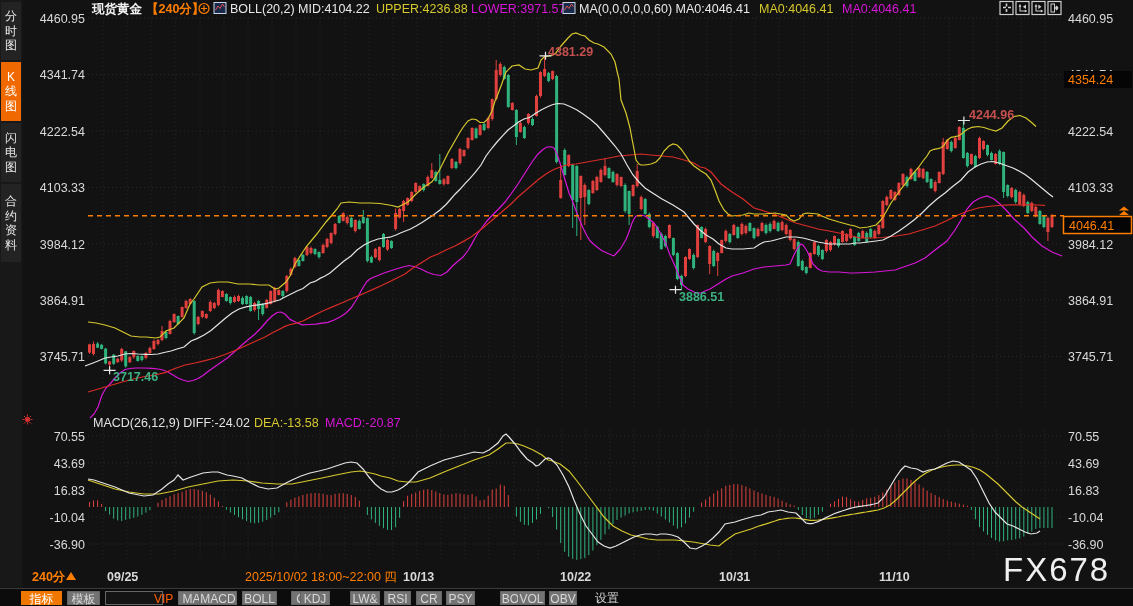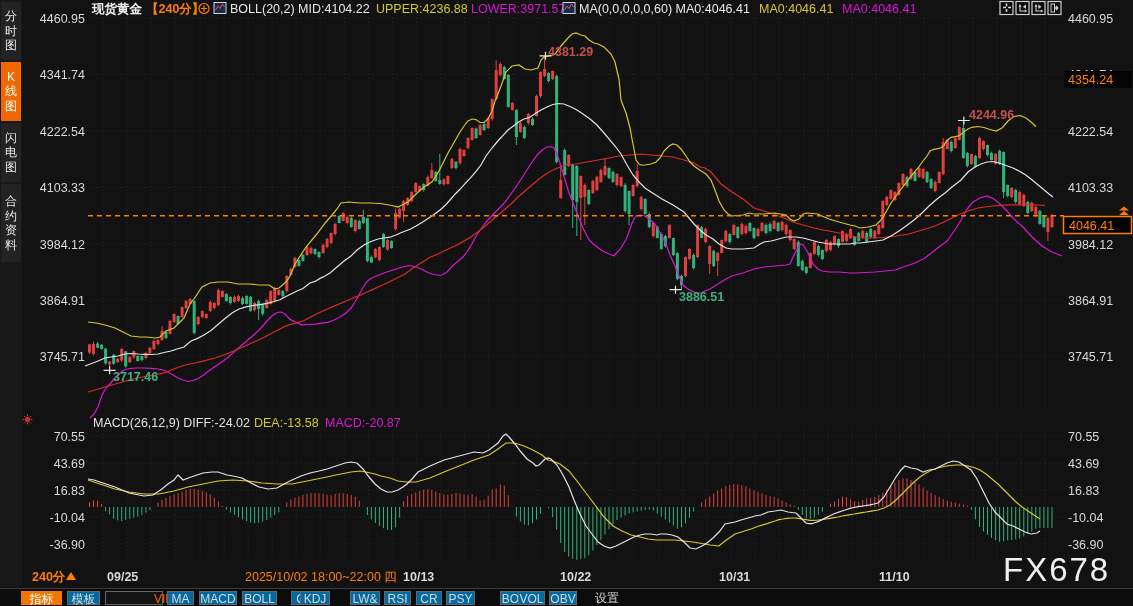--- a/index.html
+++ b/index.html
@@ -4,21 +4,21 @@
 *{box-sizing:border-box;font-family:"Liberation Sans",sans-serif;}
 #wrap{position:relative;width:1133px;height:606px;}
 #chart{position:absolute;left:0;top:0;}
 #side{position:absolute;left:0;top:0;width:22px;height:587px;background:#181818;}
 .sbtn{position:absolute;left:1px;width:20px;background:#232323;color:#e8e8e8;font-size:12px;
  display:flex;flex-direction:column;align-items:center;justify-content:center;}
 .sbtn span{display:block;line-height:14.5px;height:14.5px;}
 .sbtn.sel{background:#f06800;color:#fff;}
 #tabs{position:absolute;left:0;top:588px;width:1133px;height:18px;background:#0c0c0c;border-top:1px solid #3a3a3a;}
 .tab{position:absolute;top:2px;height:14px;font-size:12px;line-height:14px;text-align:center;color:#d8d8d8;}
-.t0{border:1px solid #666;background:#0369a1;}
+.t0{border:1px solid #666;background:#737373;}
 .t1{background:#f07800;color:#fff;border:1px solid #f07800;}
 .t2{border:1px solid #666;background:#141414;color:#ff5e00;padding-left:48px;}
 .t3{color:#d8d8d8;text-align:right;}
 </style></head><body>
 <div id="wrap">
 <div id="chart"><svg width="1133" height="606" font-family="Liberation Sans, sans-serif">
         <rect width="1133" height="606" fill="#141414"></rect>
         <rect x="23" y="0" width="1110" height="587" fill="#121212"></rect>
         <g stroke="#292929" stroke-width="1" stroke-dasharray="1 3">
           <line x1="88" y1="18" x2="1064" y2="18"></line>
@@ -959,21 +959,21 @@
         <span>合</span>
         <span>约</span>
         <span>资</span>
         <span>料</span>
       </div>
     </div>
 <div id="tabs">
       <div class="tab t1" style="left:21px;width:41px">指标</div>
       <div class="tab t0" style="left:67px;width:33px">模板</div>
       <div class="tab t2" style="left:105px;width:58px">VIP指标</div>
-      <div class="tab t0" style="left:167px;width:27px">MA</div>
+      <div class="tab t0" style="left:178px;width:27px">MA</div>
       <div class="tab t0" style="left:199px;width:38px">MACD</div>
       <div class="tab t0" style="left:242px;width:35px">BOLL</div>
       <div class="tab t0" style="left:291px;width:31px">CCI</div>
       <div class="tab t0" style="left:300px;width:30px">KDJ</div>
       <div class="tab t0" style="left:350px;width:30px">LW&amp;</div>
       <div class="tab t0" style="left:384px;width:27px">RSI</div>
       <div class="tab t0" style="left:416px;width:26px">CR</div>
       <div class="tab t0" style="left:446px;width:29px">PSY</div>
       <div class="tab t0" style="left:500px;width:34px">BOLL</div>
       <div class="tab t0" style="left:518px;width:27px">VOL</div>

